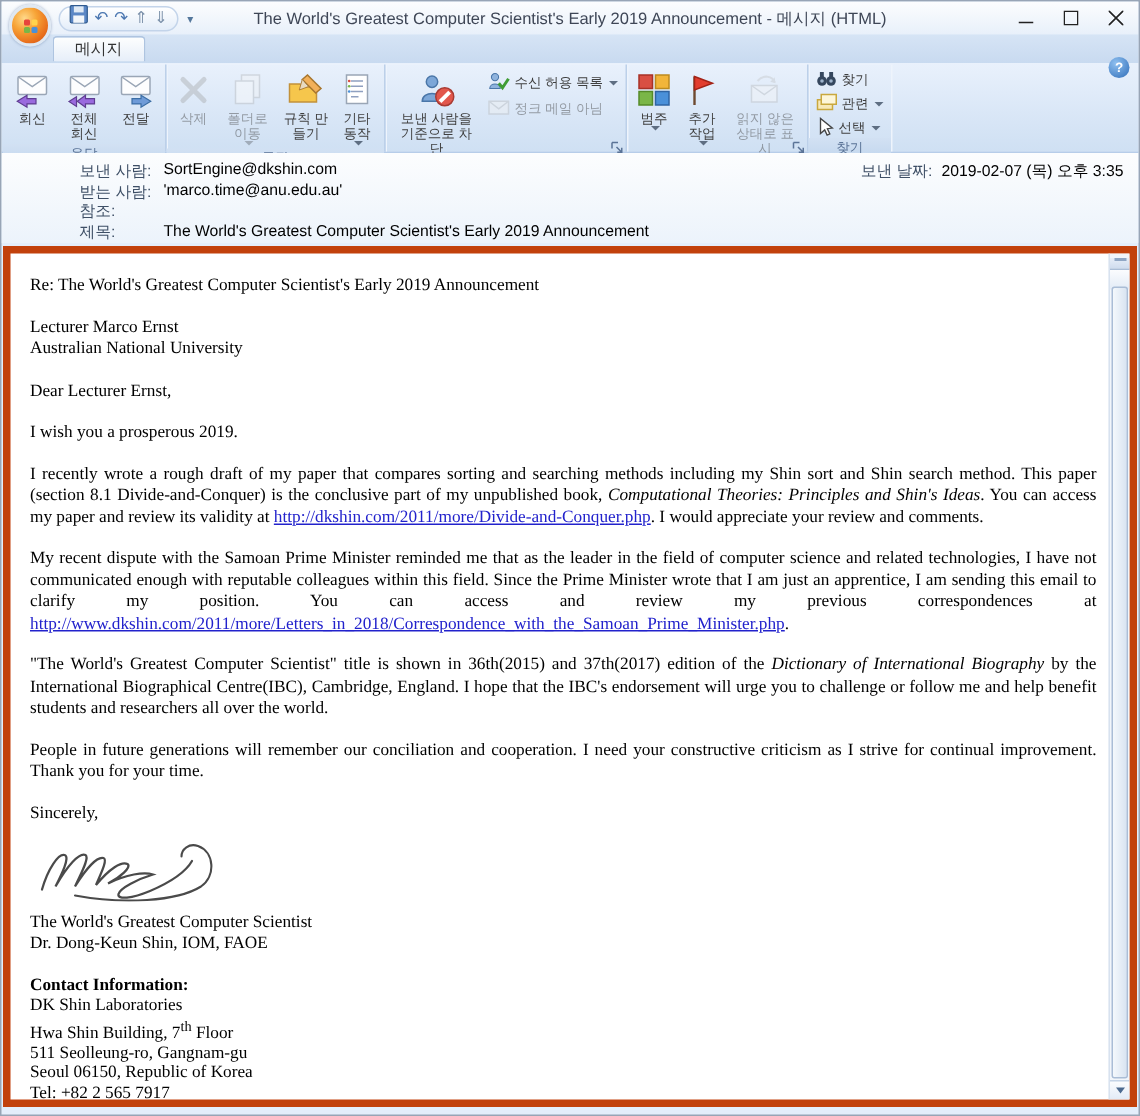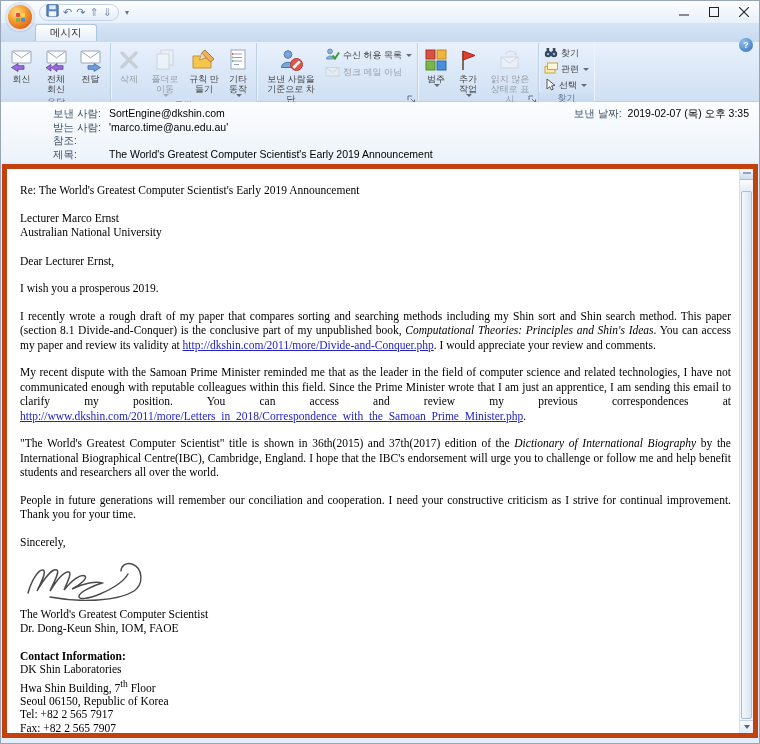--- a/index.html
+++ b/index.html
@@ -89,20 +89,21 @@
             <rect x="1" y="1" width="14" height="14" rx="1" fill="#5b87c5" stroke="#2f5a8f"></rect>
             <rect x="4" y="1.5" width="8" height="5" fill="#dfe9f4"></rect>
             <rect x="3.5" y="9" width="9" height="6" fill="#f2f6fa"></rect>
           </svg></span>
       <span class="g" style="color:#4a76b0">↶</span>
       <span class="g" style="color:#4a76b0">↷</span>
       <span class="g" style="color:#7d92ab">⇑</span>
       <span class="g" style="color:#7d92ab">⇓</span>
     </div>
     <span class="qat-dd">▾</span>
+    <div class="win-title">The World's Greatest Computer Scientist's Early 2019 Announcement - 메시지 (HTML)</div>
     <div class="win-controls">
       <div class="win-btn">
           <svg width="10" height="10">
             <line x1="0" y1="8" x2="10" y2="8" stroke="#222" stroke-width="1"></line>
           </svg>
         </div>
       <div class="win-btn">
           <svg width="10" height="10">
             <rect x="0.5" y="0.5" width="9" height="9" fill="none" stroke="#222" stroke-width="1"></rect>
           </svg>
@@ -365,20 +366,21 @@
         </svg>
       </div>
       <p class="para" style="margin-bottom:14px">
         <span style="display:block">The World's Greatest Computer Scientist</span>
         <span style="display:block">Dr. Dong-Keun Shin, IOM, FAOE</span>
       </p>
       <div class="contact" style="margin-top:12px">
         <div class="bold">Contact Information:</div>
         <div>DK Shin Laboratories</div>
         <div><span>Hwa Shin Building, 7</span><sup>th</sup><span> Floor</span></div>
+        <div>511 Seolleung-ro, Gangnam-gu</div>
         <div>Seoul 06150, Republic of Korea</div>
         <div>Tel: +82 2 565 7917</div>
         <div>Fax: +82 2 565 7907</div>
 
       </div>
     </div>
 
     <div class="sbar">
       <div class="sb-split">
           <i></i>

